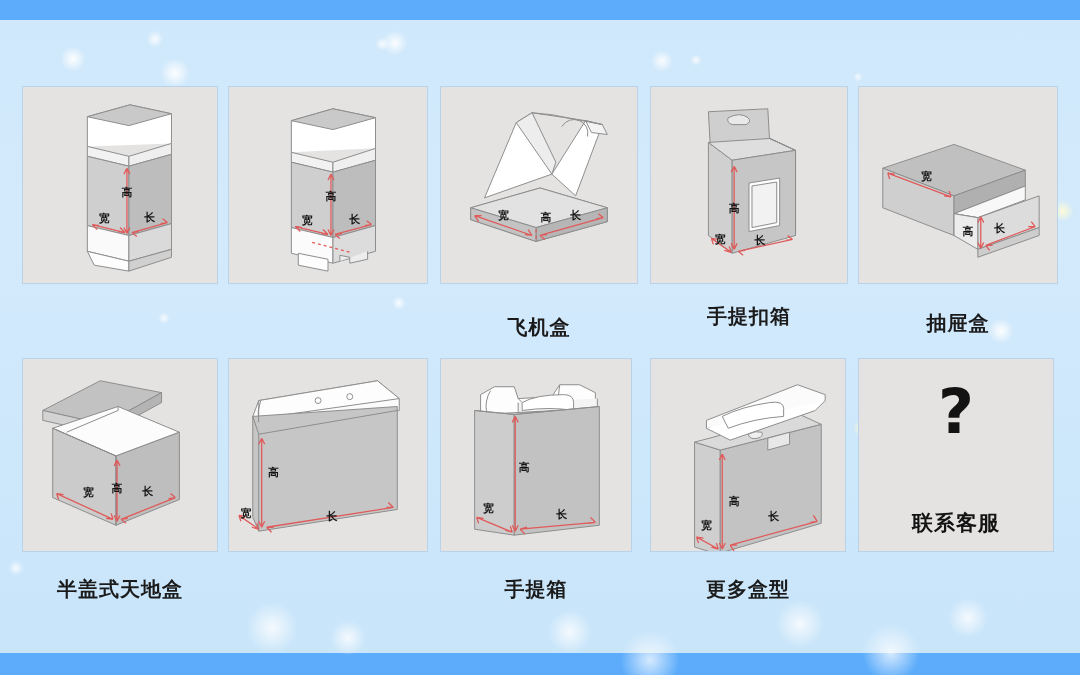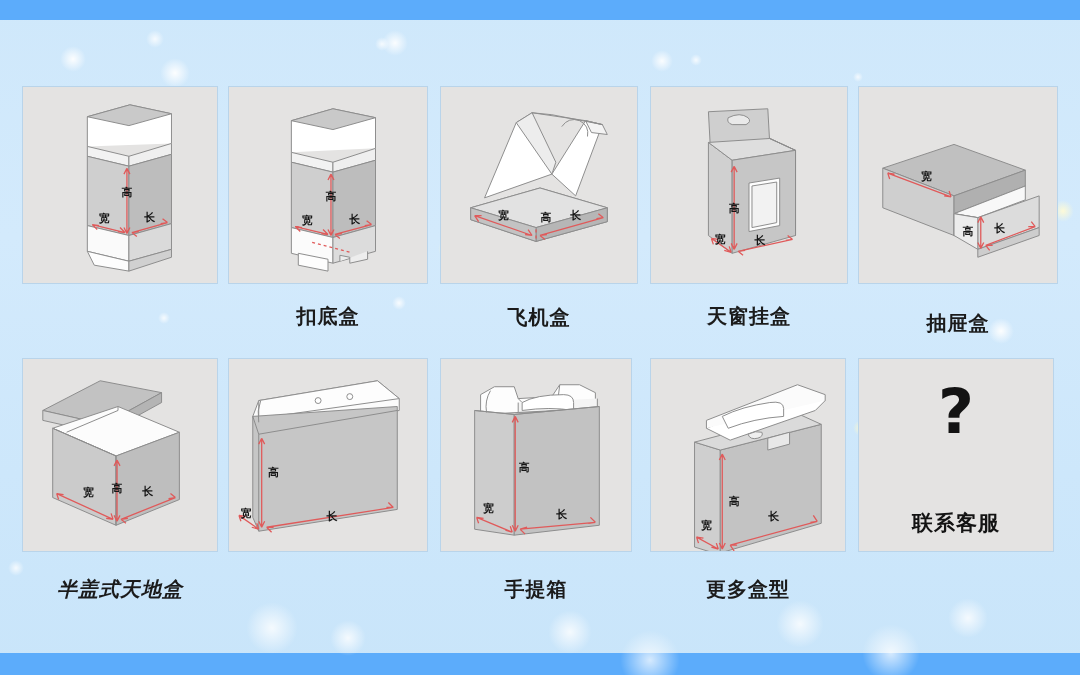--- a/index.html
+++ b/index.html
@@ -142,21 +142,20 @@
           <path d="M103 88 L103 150 M103 88 l-3 6 M103 88 l3 6 M103 150 l-3 -6 M103 150 l3 -6"></path>
           <path d="M67 141 L100 149 M67 141 l7 1 M67 141 l5 5 M100 149 l-7 -1 M100 149 l-5 -5"></path>
           <path d="M107 149 L144 139 M107 149 l7 -1 M107 149 l5 4 M144 139 l-7 1 M144 139 l-5 -4"></path>
           <path d="M84 157 L122 167" stroke-dasharray="3 3"></path>
         </g>
         <text class="dim" x="103" y="114" text-anchor="middle">高</text>
         <text class="dim" x="79" y="138" text-anchor="middle">宽</text>
         <text class="dim" x="127" y="137" text-anchor="middle">长</text>
       </svg>
     </div>
-    <div class="cardlabel" style="left:228px;top:303px;width:200px;">扣底盒</div>
 
     <div class="card" style="left:440px;top:86px;width:198px;height:198px;">
       <svg class="box" viewBox="0 0 198 198">
         <g class="pl">
           <path d="M30 134 L96 156 L168 136 L168 122 L100 102 L30 122 Z" fill="#cdcdcd"></path>
           <path d="M30 122 L100 102 L168 122 L96 142 Z" fill="#e2e2e2"></path>
           <path d="M96 142 L96 156 L168 136 L168 122 Z" fill="#b6b6b6"></path>
           <path d="M30 122 L30 134 L96 156 L96 142 Z" fill="#c3c3c3"></path>
           <path d="M44 112 L76 36 L92 26 L112 88 Z" fill="#ffffff"></path>
           <path d="M76 36 L92 26 L116 76 L112 88 Z" fill="#ededed"></path>
@@ -168,21 +167,21 @@
         <g class="ar">
           <path d="M34 130 L92 150 M34 130 l7 0 M34 130 l4 6 M92 150 l-7 -1 M92 150 l-4 -6"></path>
           <path d="M100 150 L164 132 M100 150 l7 -1 M100 150 l5 4 M164 132 l-7 1 M164 132 l-5 -4"></path>
           <path d="M96 144 L96 156" stroke-dasharray="3 3"></path>
         </g>
         <text class="dim" x="63" y="133" text-anchor="middle">宽</text>
         <text class="dim" x="106" y="135" text-anchor="middle">高</text>
         <text class="dim" x="136" y="133" text-anchor="middle">长</text>
       </svg>
     </div>
-    <div class="cardlabel" style="left:440px;top:304px;width:198px;">飞机盒</div>
+    <div class="cardlabel" style="left:440px;top:314px;width:198px;">飞机盒</div>
 
     <div class="card" style="left:650px;top:86px;width:198px;height:198px;">
       <svg class="box" viewBox="0 0 198 198">
         <g class="pl">
           <path d="M58 25 L118 22 L120 58 L60 62 Z" fill="#cfcfcf"></path>
           <path d="M78 31 Q90 25 98 31 Q102 35 96 38 L82 38 Q76 36 78 31 Z" fill="#e9e9e9"></path>
           <path d="M58 56 L58 150 L82 168 L82 74 Z" fill="#d0d0d0"></path>
           <path d="M58 56 L120 52 L146 64 L82 74 Z" fill="#dedede"></path>
           <path d="M82 74 L146 64 L146 150 L82 168 Z" fill="#c6c6c6"></path>
           <path d="M120 52 L146 64 L146 150 L146 64 Z" fill="#bcbcbc"></path>
@@ -192,21 +191,21 @@
         <g class="ar">
           <path d="M84 80 L84 164 M84 80 l-3 6 M84 80 l3 6 M84 164 l-3 -6 M84 164 l3 -6"></path>
           <path d="M61 153 L81 167 M61 153 l7 1 M61 153 l2 6 M81 167 l-7 -2 M81 167 l-2 -6"></path>
           <path d="M88 166 L143 154 M88 166 l7 -1 M88 166 l5 4 M143 154 l-7 1 M143 154 l-5 -4"></path>
         </g>
         <text class="dim" x="84" y="126" text-anchor="middle">高</text>
         <text class="dim" x="70" y="158" text-anchor="middle">宽</text>
         <text class="dim" x="110" y="159" text-anchor="middle">长</text>
       </svg>
     </div>
-    <div class="cardlabel" style="left:650px;top:303px;width:198px;">天窗挂盒</div>
+    <div class="cardlabel" style="left:650px;top:303px;width:198px;">手提扣箱</div>
 
     <div class="card" style="left:858px;top:86px;width:200px;height:198px;">
       <svg class="box" viewBox="0 0 200 198">
         <g class="pl">
           <path d="M24 82 L96 58 L168 84 L96 110 Z" fill="#c0c0c0"></path>
           <path d="M24 82 L24 122 L96 150 L96 110 Z" fill="#cfcfcf"></path>
           <path d="M96 110 L168 84 L168 100 L96 128 Z" fill="#b0b0b0"></path>
           <path d="M96 128 L168 100 L168 114 L120 132 Z" fill="#f8f8f8"></path>
           <path d="M96 128 L96 150 L120 158 L120 132 Z" fill="#f2f2f2"></path>
           <path d="M120 132 L182 110 L182 142 L120 164 Z" fill="#dcdcdc"></path>
@@ -240,21 +239,21 @@
         <g class="ar">
           <path d="M95 102 L95 164 M95 102 l-3 6 M95 102 l3 6 M95 164 l-3 -6 M95 164 l3 -6"></path>
           <path d="M34 136 L91 162 M34 136 l7 1 M34 136 l2 6 M91 162 l-7 -1 M91 162 l-2 -6"></path>
           <path d="M99 162 L154 140 M99 162 l7 -1 M99 162 l5 4 M154 140 l-7 1 M154 140 l-5 -4"></path>
         </g>
         <text class="dim" x="66" y="138" text-anchor="middle">宽</text>
         <text class="dim" x="95" y="134" text-anchor="middle">高</text>
         <text class="dim" x="126" y="137" text-anchor="middle">长</text>
       </svg>
     </div>
-    <div class="cardlabel" style="left:14px;top:576px;width:212px;font-style:italic;">半盖式天地盒</div>
+    <div class="cardlabel" style="left:14px;top:576px;width:212px;">半盖式天地盒</div>
 
     <div class="card" style="left:228px;top:358px;width:200px;height:194px;">
       <svg class="box" viewBox="0 0 200 194">
         <g class="pl">
           <path d="M24 58 L30 42 L150 22 L172 40 L172 52 L30 76 Z" fill="#fbfbfb"></path>
           <path d="M30 42 L150 22 L172 40 L30 60 Z" fill="#fdfdfd"></path>
           <path d="M24 58 L24 160 L30 174 L170 152 L170 48 Z" fill="#c6c6c6"></path>
           <path d="M24 58 L30 76 L30 174" fill="none"></path>
           <path d="M30 76 L170 52" fill="none"></path>
           <circle cx="90" cy="42" r="3" fill="#ffffff"></circle>

